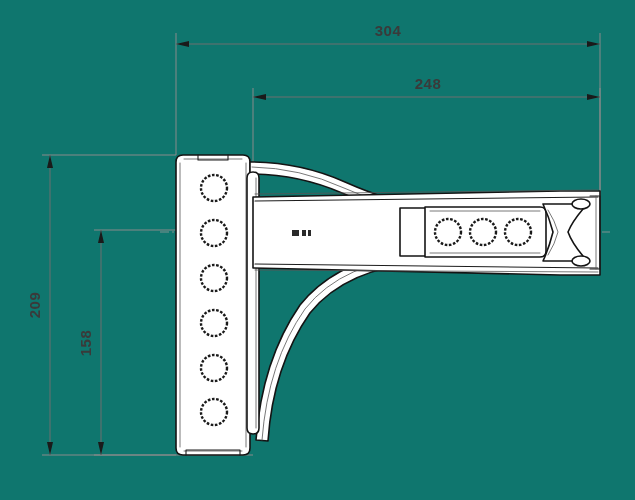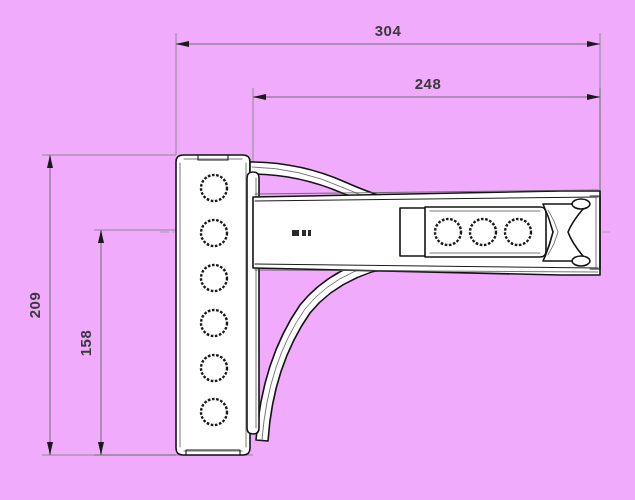--- a/index.html
+++ b/index.html
@@ -11,21 +11,21 @@
   body {
     width: 635px;
     height: 500px;
     overflow: hidden;
     font-family: "Liberation Sans", sans-serif;
   }
   #drawing-canvas {
     position: relative;
     width: 635px;
     height: 500px;
-    background: #f0abfc;
+    background: #0f766e;
   }
   #drawing-canvas svg {
     display: block;
   }
   .dim-text {
     font-family: "Liberation Sans", sans-serif;
     font-size: 15px;
     font-weight: 700;
     fill: #3a3a3a;
     letter-spacing: 0.5px;

